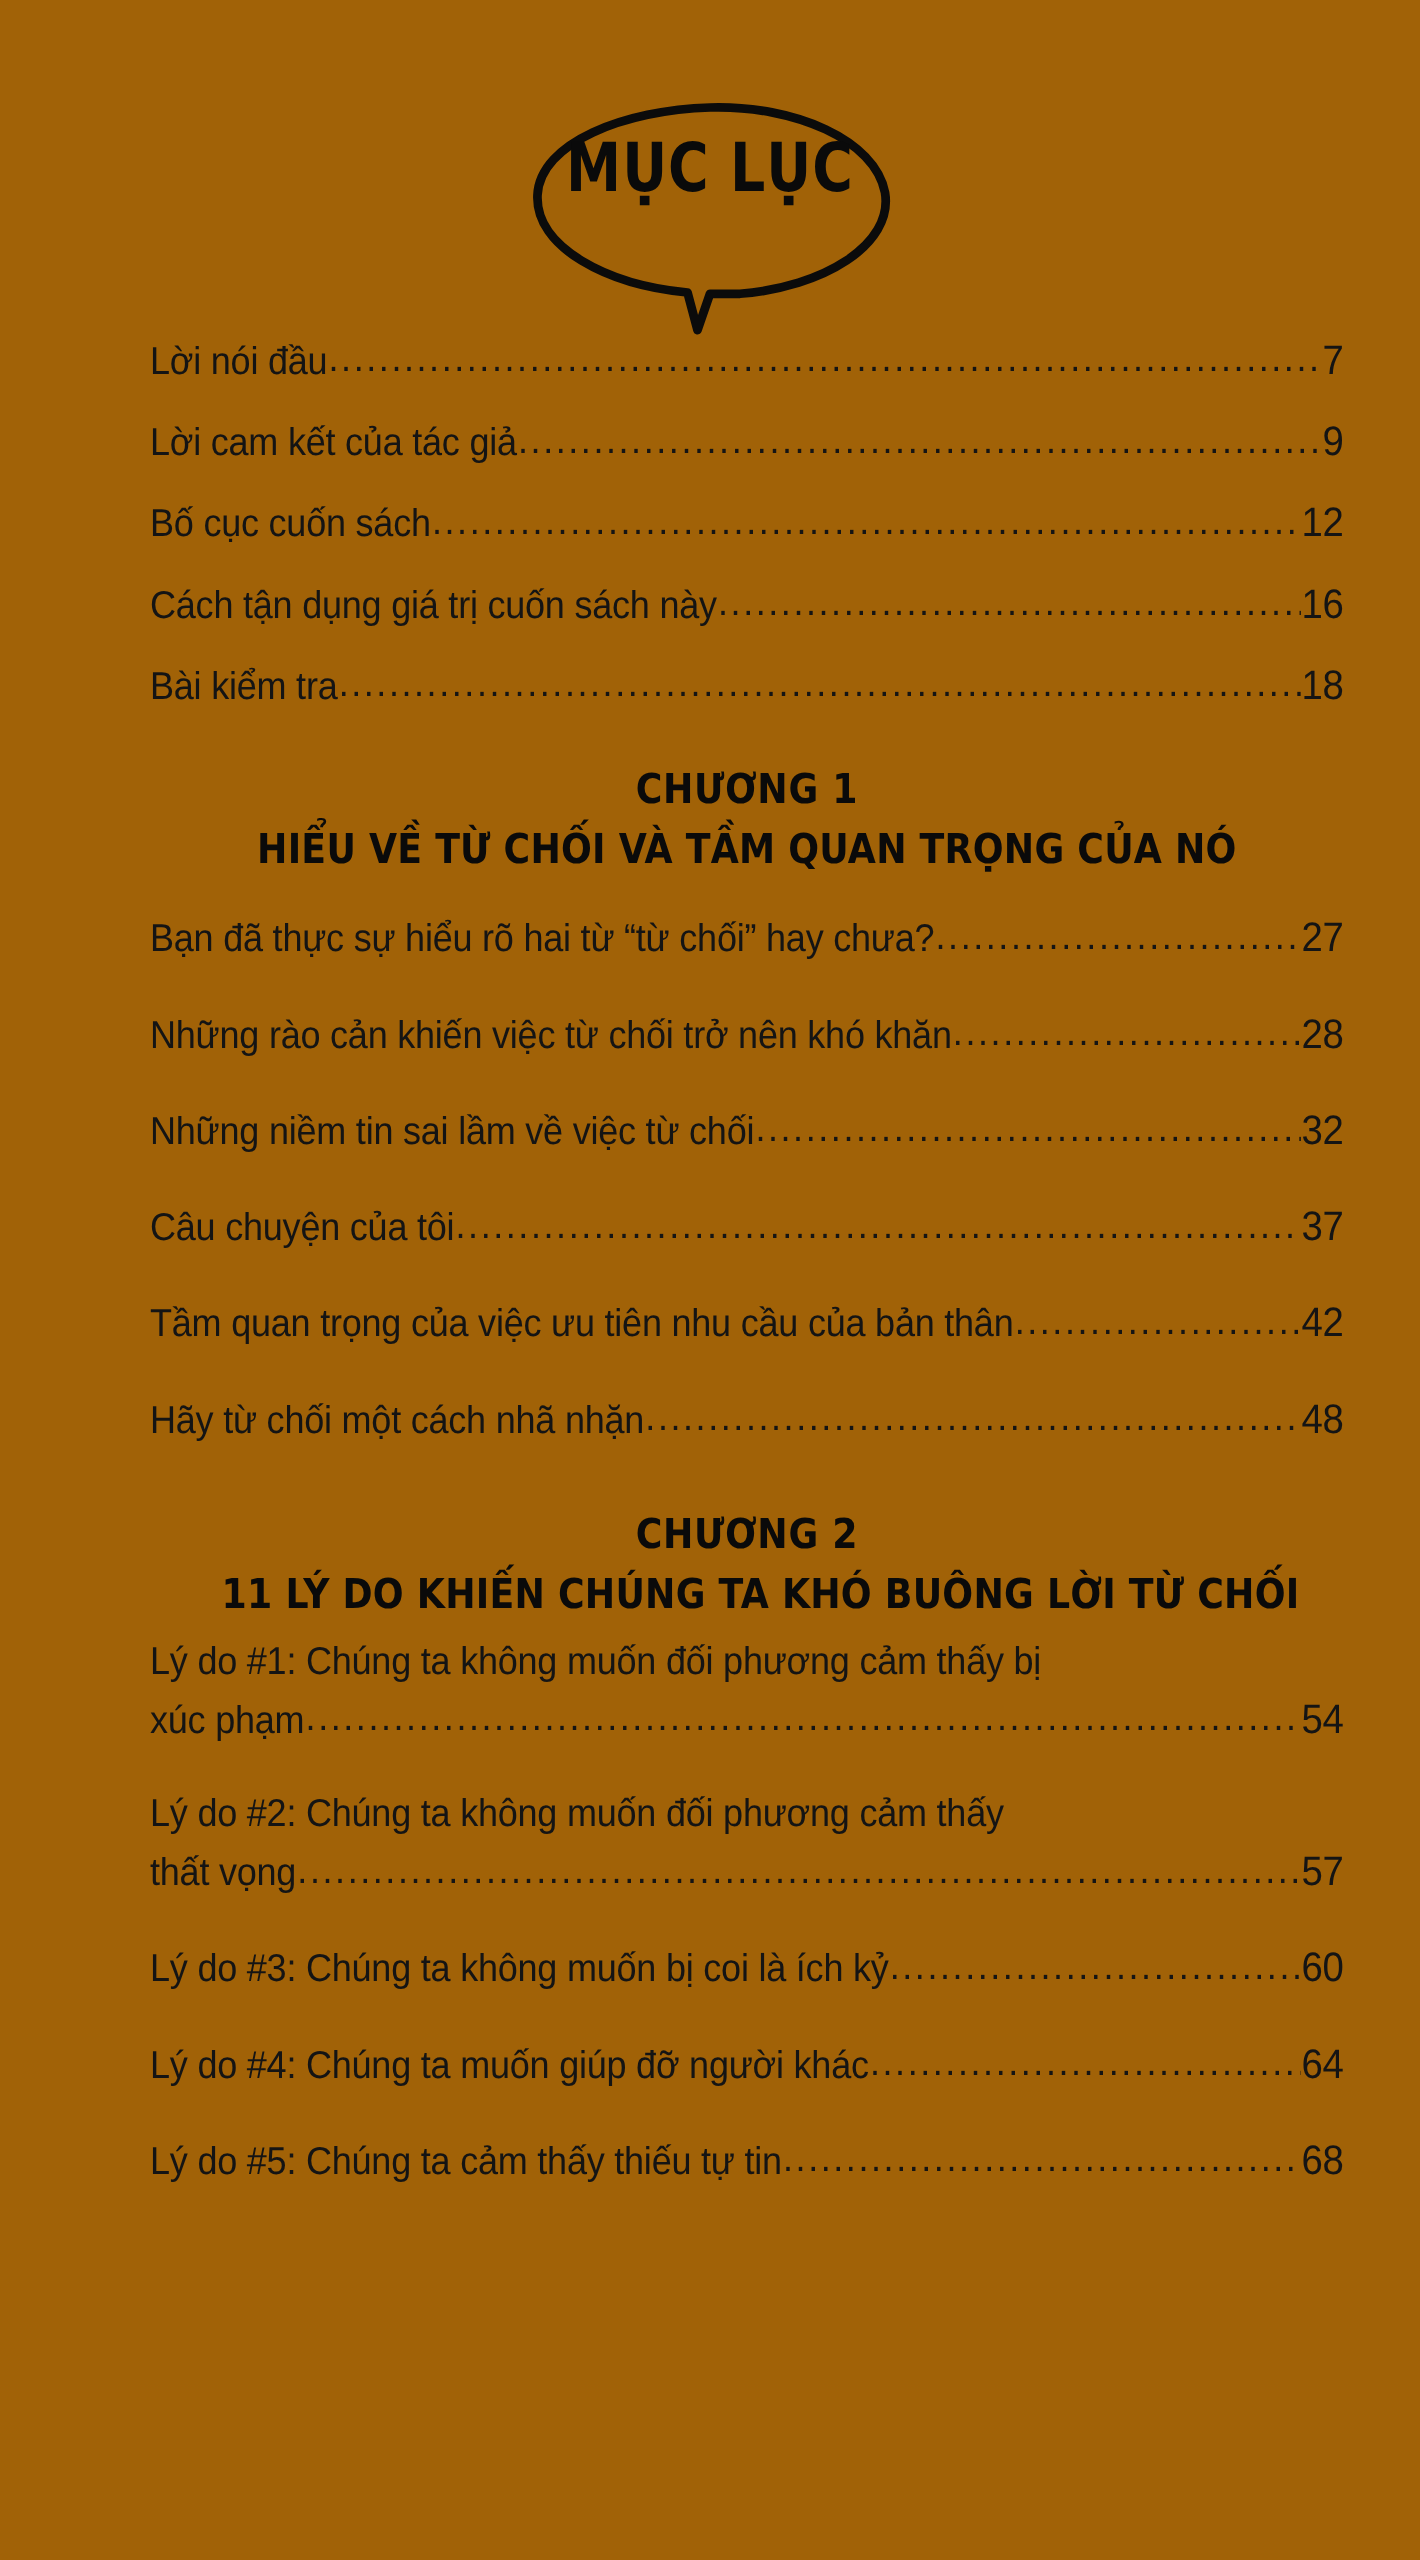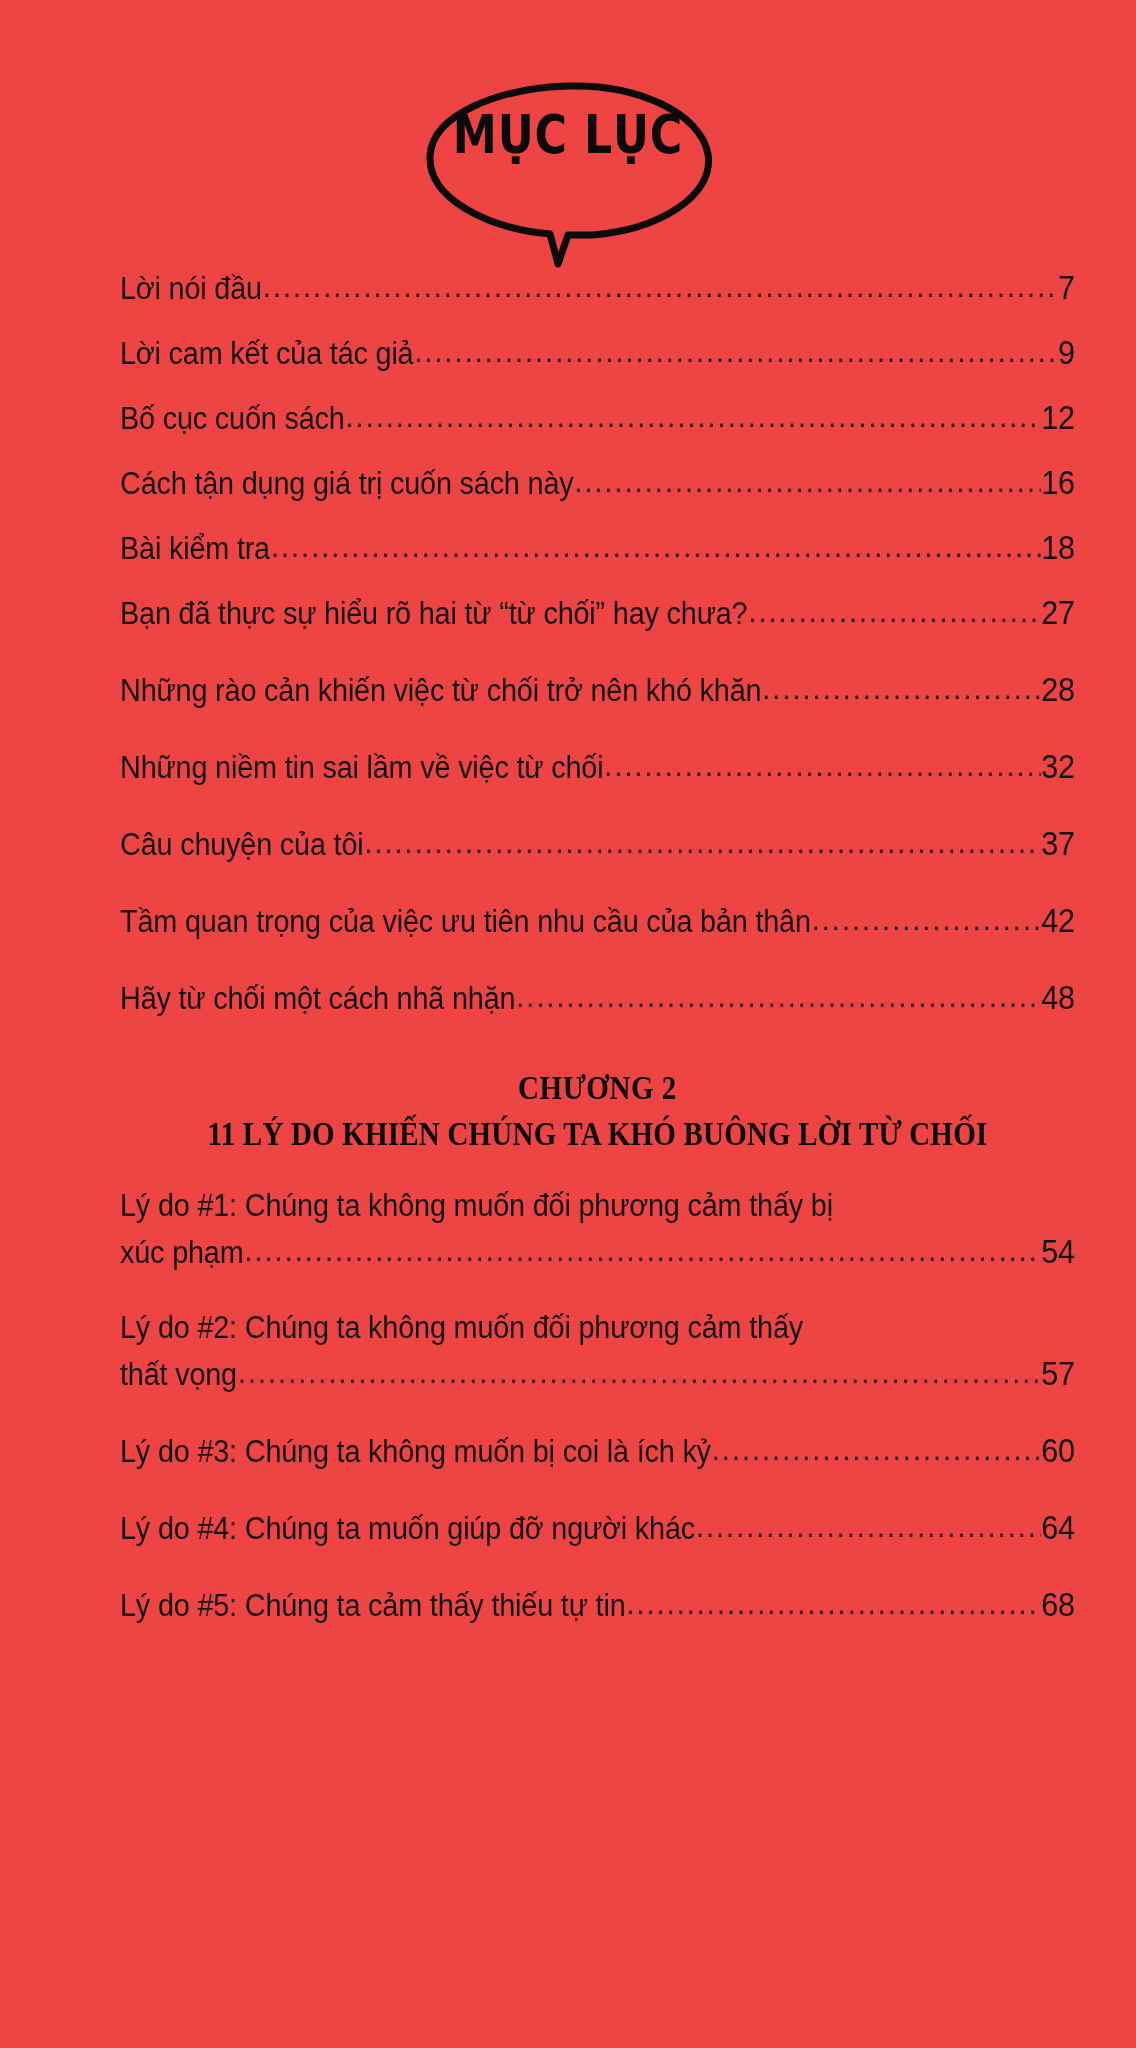--- a/index.html
+++ b/index.html
@@ -13,21 +13,21 @@
     font-family: "Liberation Sans", sans-serif;
     color: #111111;
     overflow: hidden;
     position: relative;
   }
 
   .page {
     position: relative;
     width: 1136px;
     height: 2048px;
-    background: #ef4444;
+    background: #a16207;
     box-sizing: border-box;
   }
 
   
   .bubble-area {
     position: relative;
     height: 270px;
     width: 100%;
   }
   .bubble-svg {
@@ -113,21 +113,21 @@
     display: block;
     margin-bottom: 9px;
   }
   .chapter .ctitle {
     font-size: 33px;
     letter-spacing: 0.2px;
     transform: scaleX(0.88);
     display: block;
     white-space: nowrap;
   }
-  .chapter.ch2 { margin-top: 54px; margin-bottom: 36px; font-family: Liberation Serif, serif;}
+  .chapter.ch2 { margin-top: 54px; margin-bottom: 18px;}
 </style>
 </head>
 <body>
 
 <div class="page">
 
   <div class="bubble-area">
     <svg class="bubble-svg" width="320" height="190" viewBox="0 0 320 190">
       <path d="M160 8
                C 228 6, 292 34, 300 76
@@ -166,20 +166,24 @@
       <span class="leader">...................................................................................................................</span>
       <span class="pagenum">16</span>
     </div>
 
     <div class="entry">
       <span class="etitle">Bài kiểm tra</span>
       <span class="leader">...................................................................................................................</span>
       <span class="pagenum">18</span>
     </div>
 
+    <div class="chapter">
+      <span class="cnum">CHƯƠNG 1</span>
+      <span class="ctitle">HIỂU VỀ TỪ CHỐI VÀ TẦM QUAN TRỌNG CỦA NÓ</span>
+    </div>
 
     <div class="entry airy">
       <span class="etitle">Bạn đã thực sự hiểu rõ hai từ “từ chối” hay chưa?</span>
       <span class="leader">...................................................................................................................</span>
       <span class="pagenum">27</span>
     </div>
 
     <div class="entry airy">
       <span class="etitle">Những rào cản khiến việc từ chối trở nên khó khăn</span>
       <span class="leader">...................................................................................................................</span>

